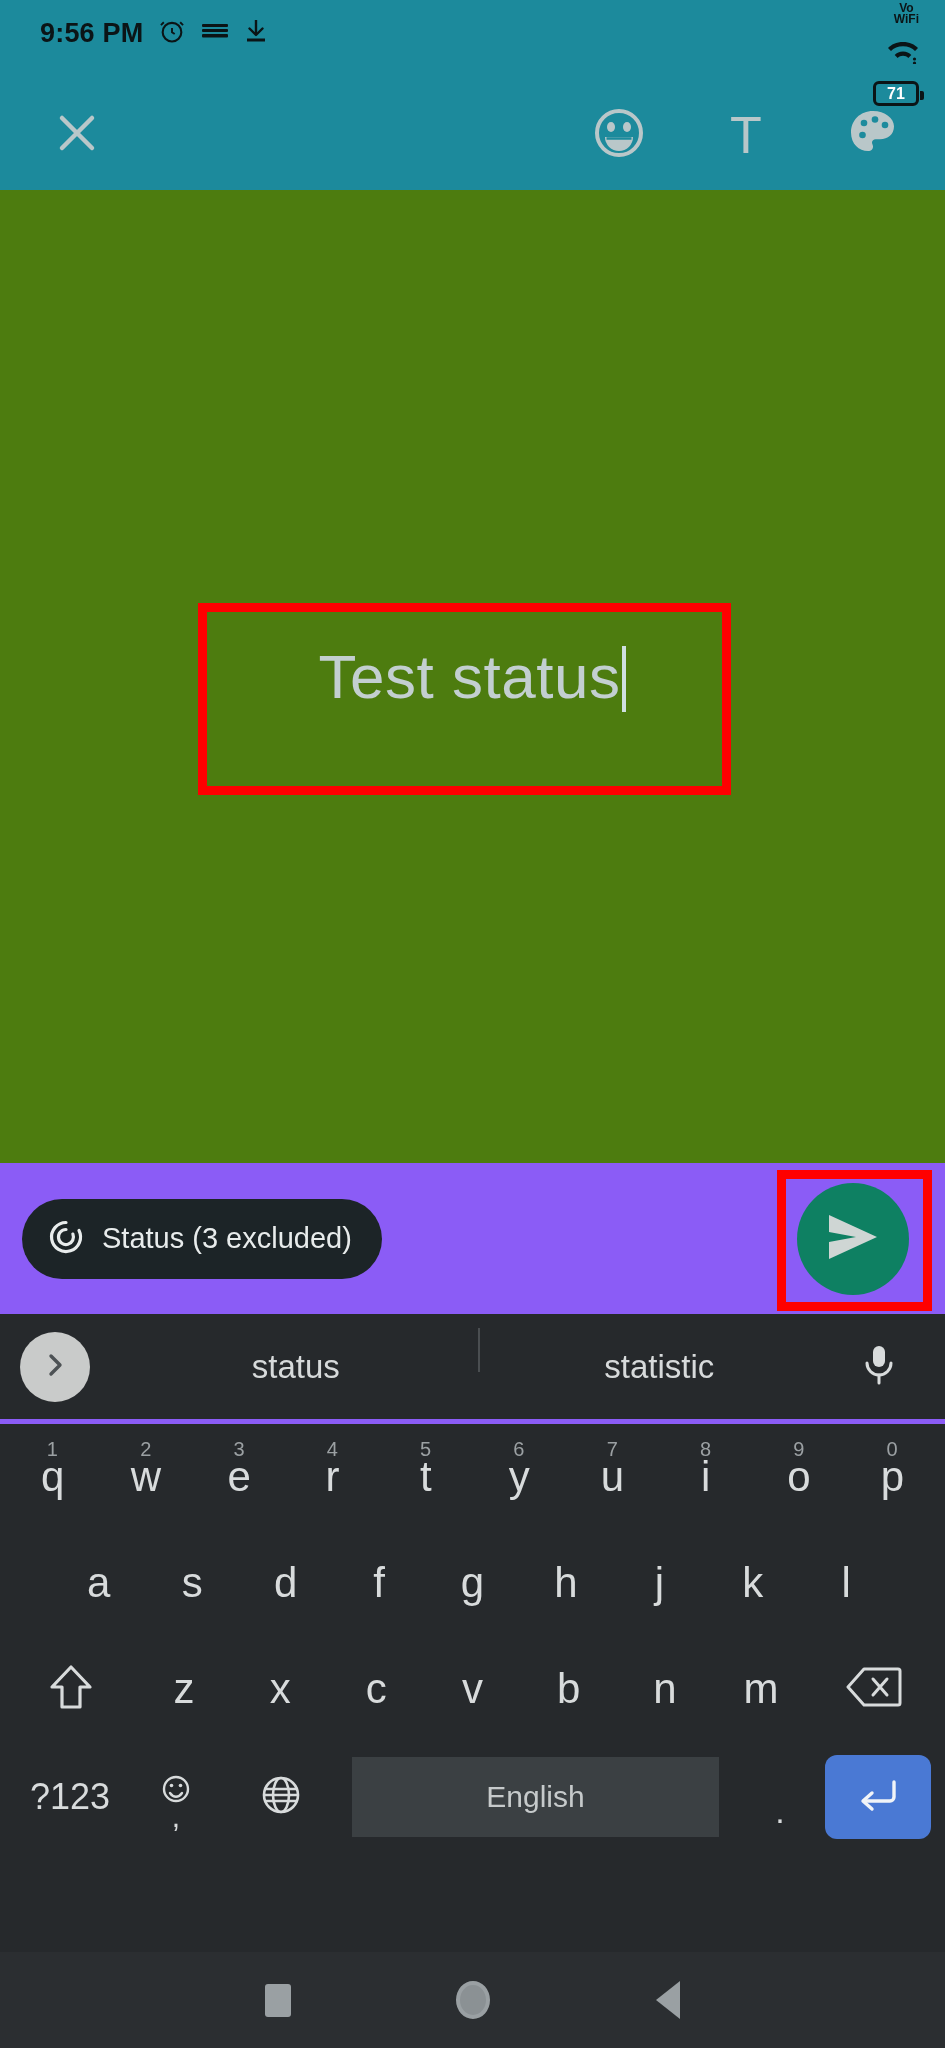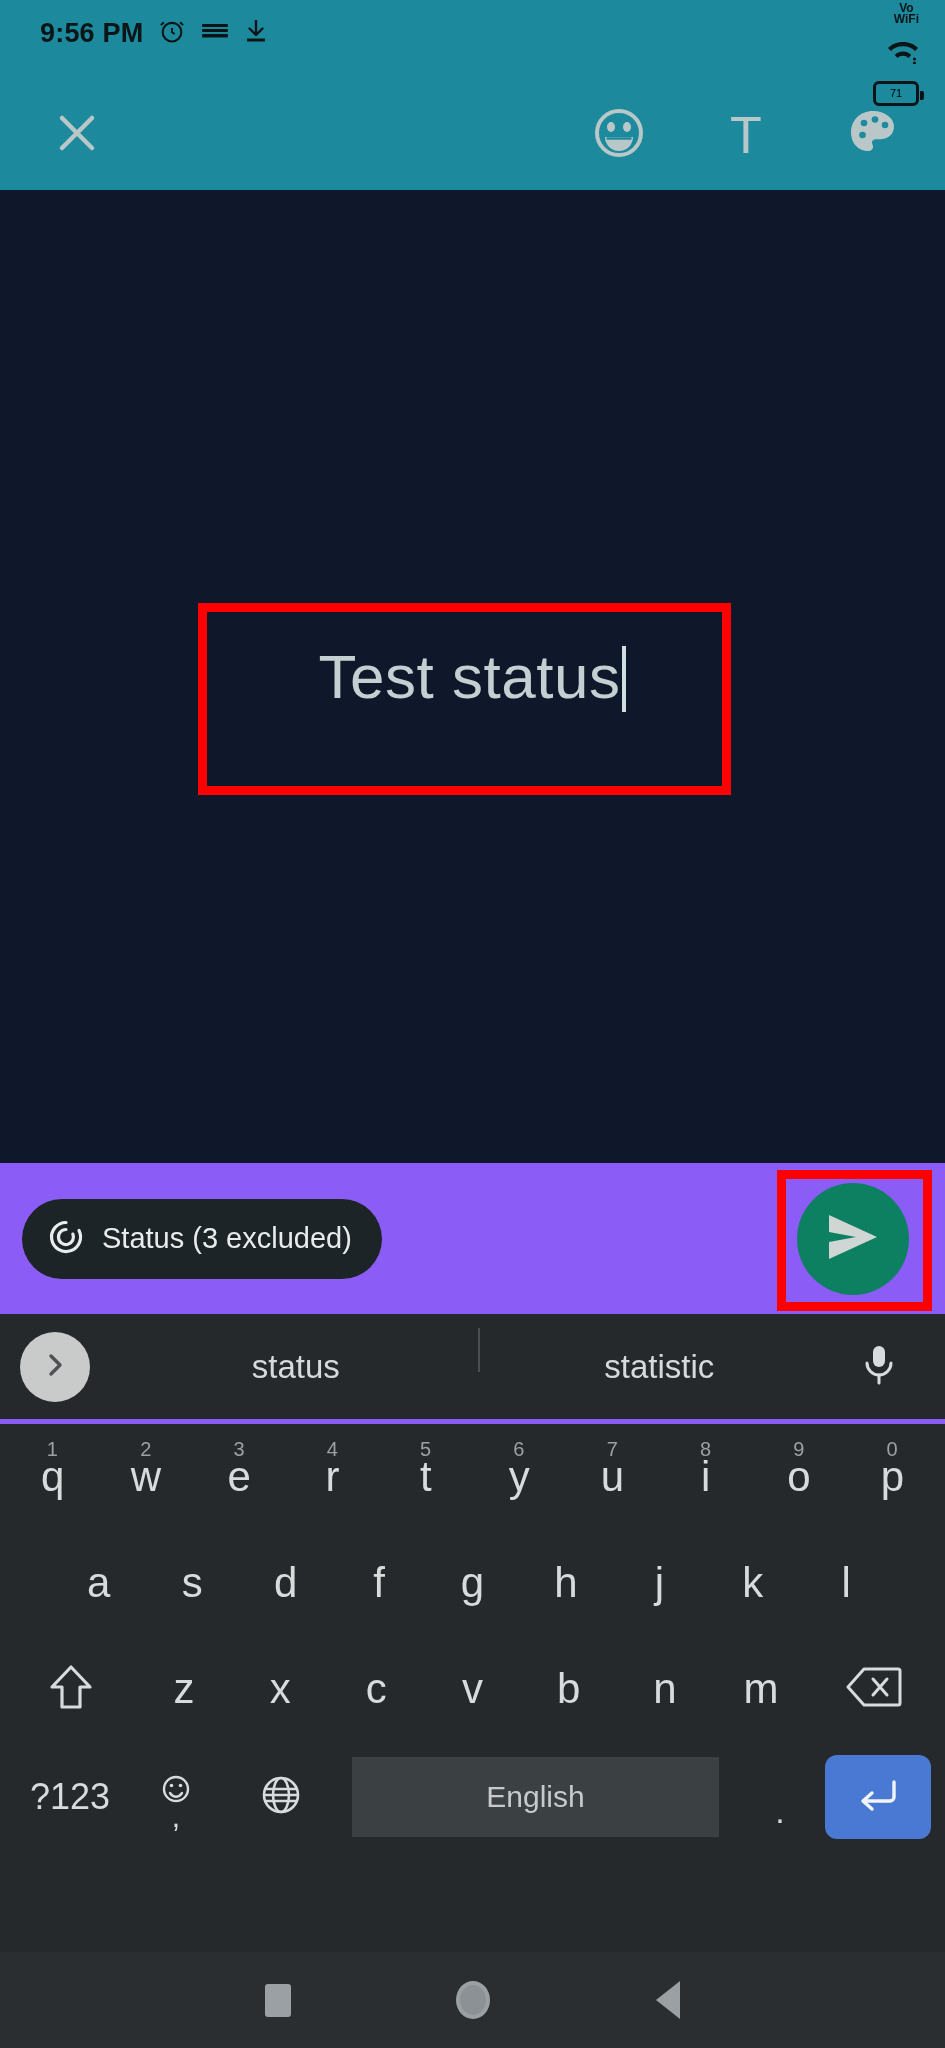--- a/index.html
+++ b/index.html
@@ -70,23 +70,23 @@
     content: "";
     position: absolute;
     right: -8px;
     top: 7px;
     width: 4px;
     height: 9px;
     background: #0b1416;
     border-radius: 0 2px 2px 0;
   }
   .battery span {
-    font-size: 11px;
-    font-weight: normal;
-    color: #000000;
+    font-size: 16px;
+    font-weight: bold;
+    color: #ffffff;
     line-height: 1;
   }
 
   
   #top-toolbar {
     position: absolute;
     left: 0; top: 80px;
     width: 945px;
     height: 110px;
     display: flex;
@@ -114,21 +114,21 @@
     line-height: 1;
     font-family: "Liberation Sans", sans-serif;
   }
 
   
   #status-canvas {
     position: absolute;
     left: 0; top: 190px;
     width: 945px;
     height: 973px;
-    background: #0f172a;
+    background: #4d7c0f;
   }
   #status-text-wrap {
     position: absolute;
     left: 0;
     top: 0;
     width: 945px;
     height: 973px;
     display: flex;
     align-items: center;
     justify-content: center;

